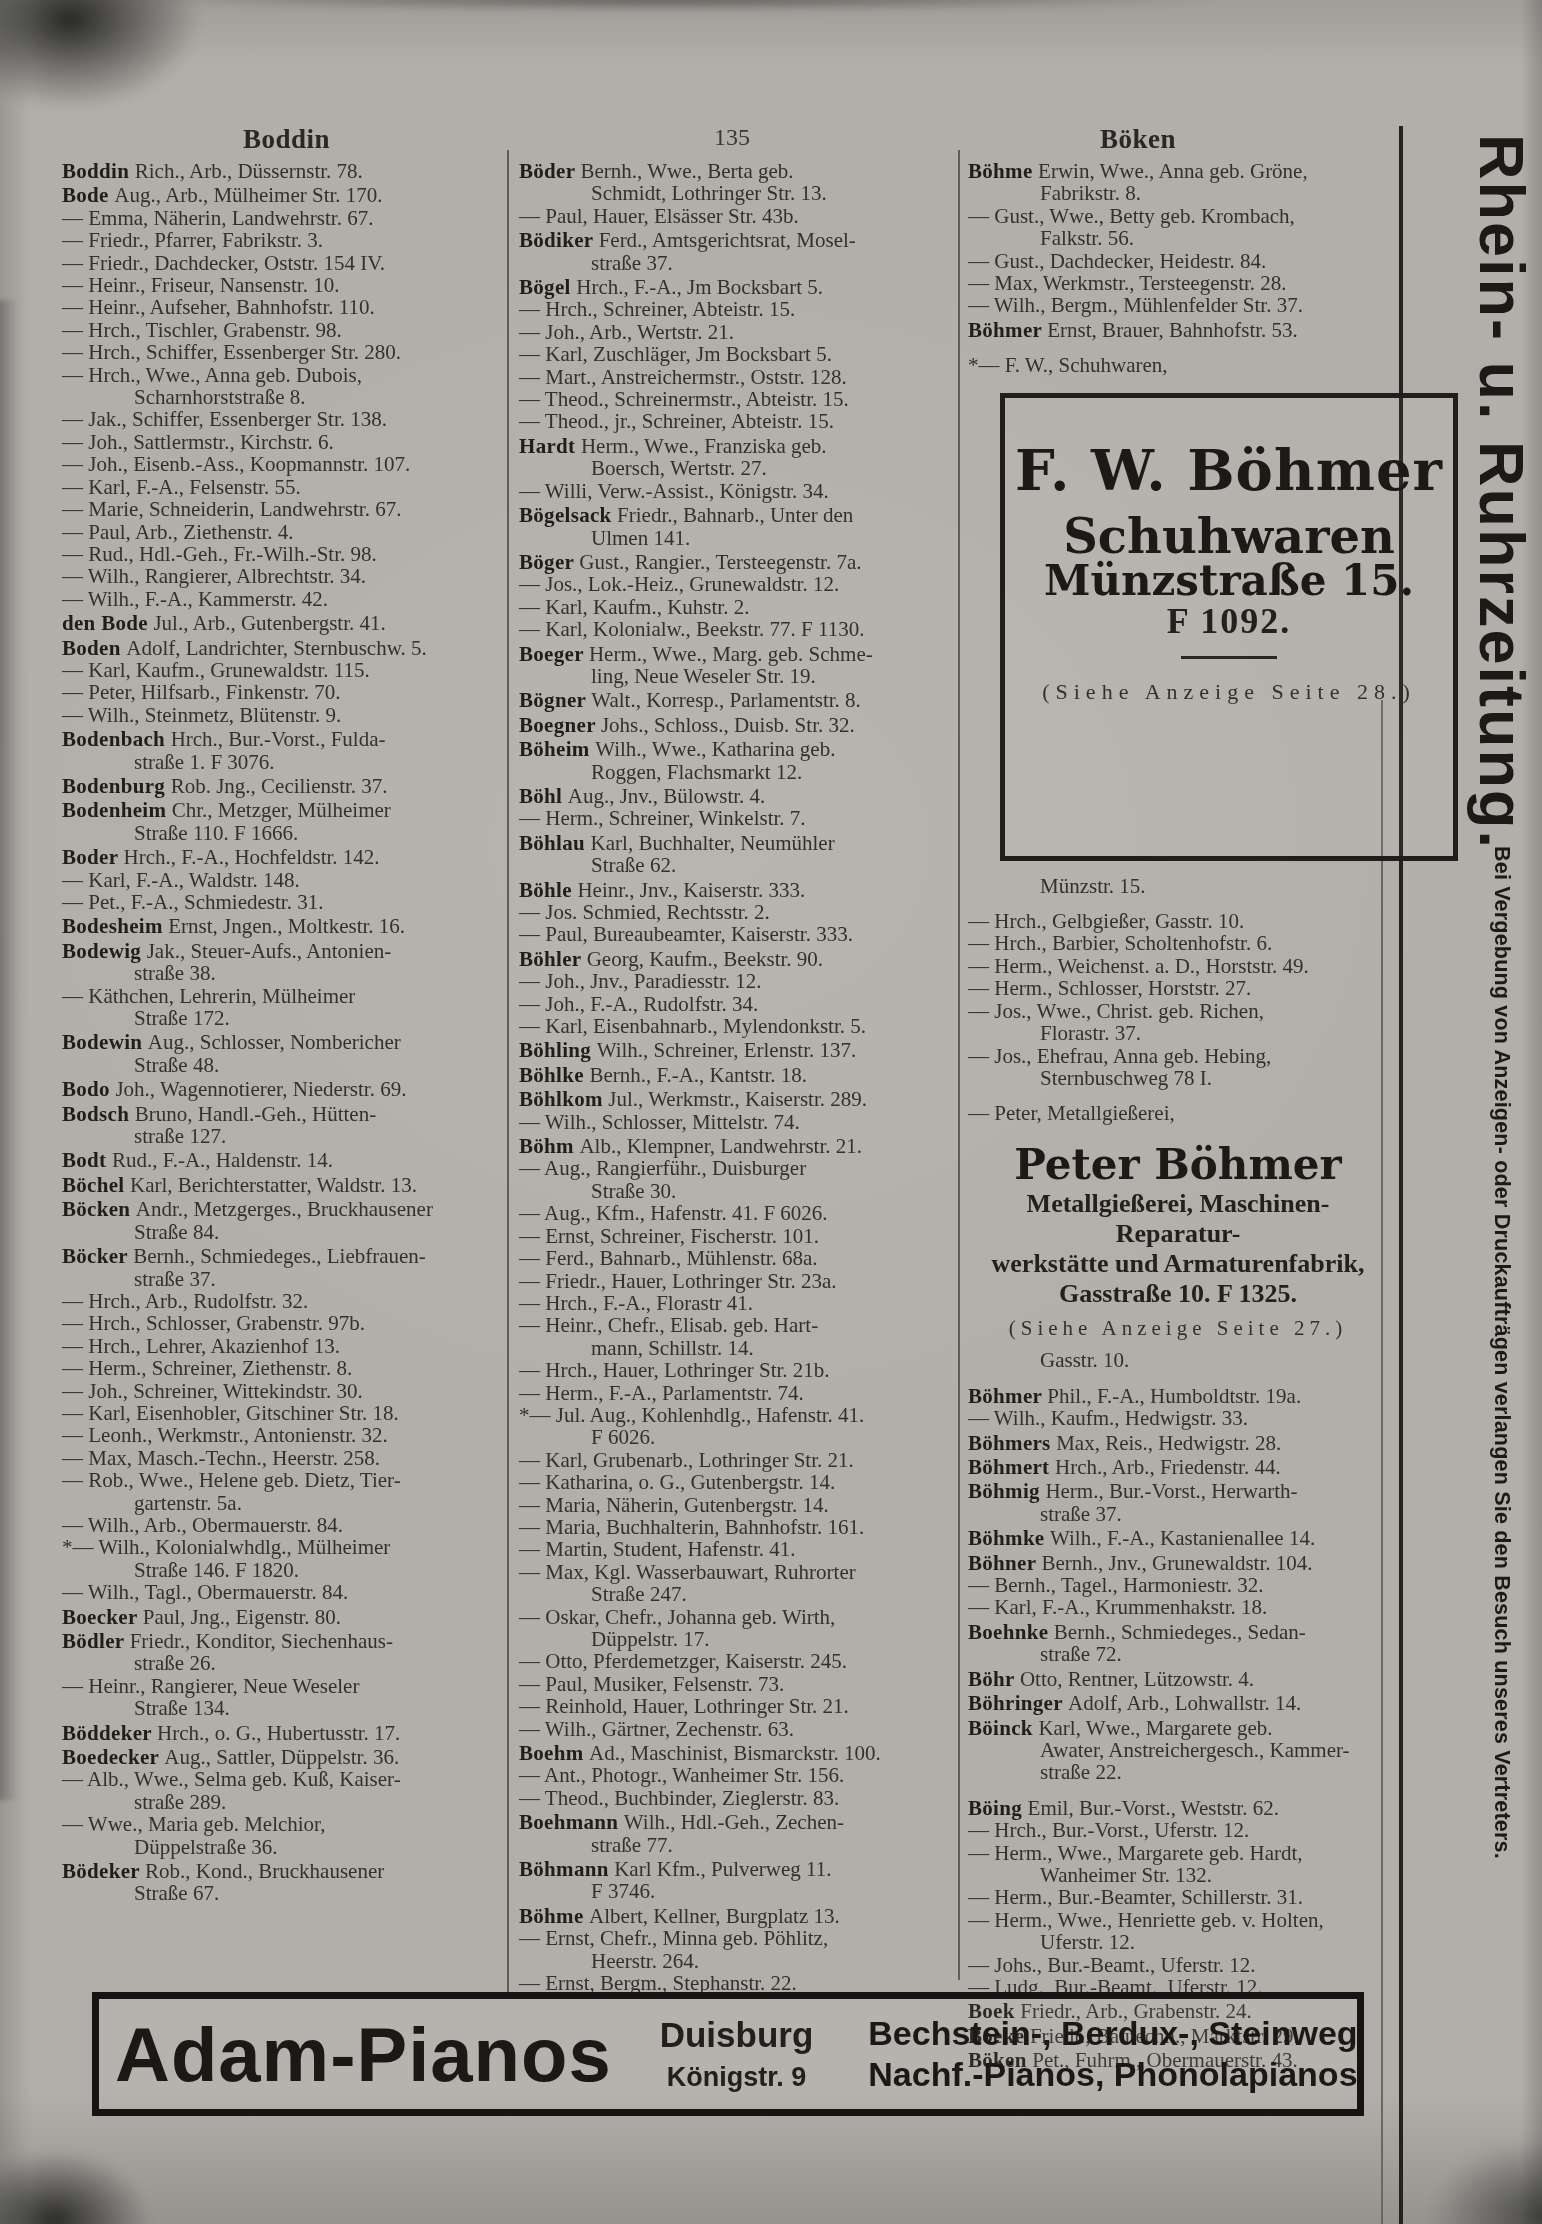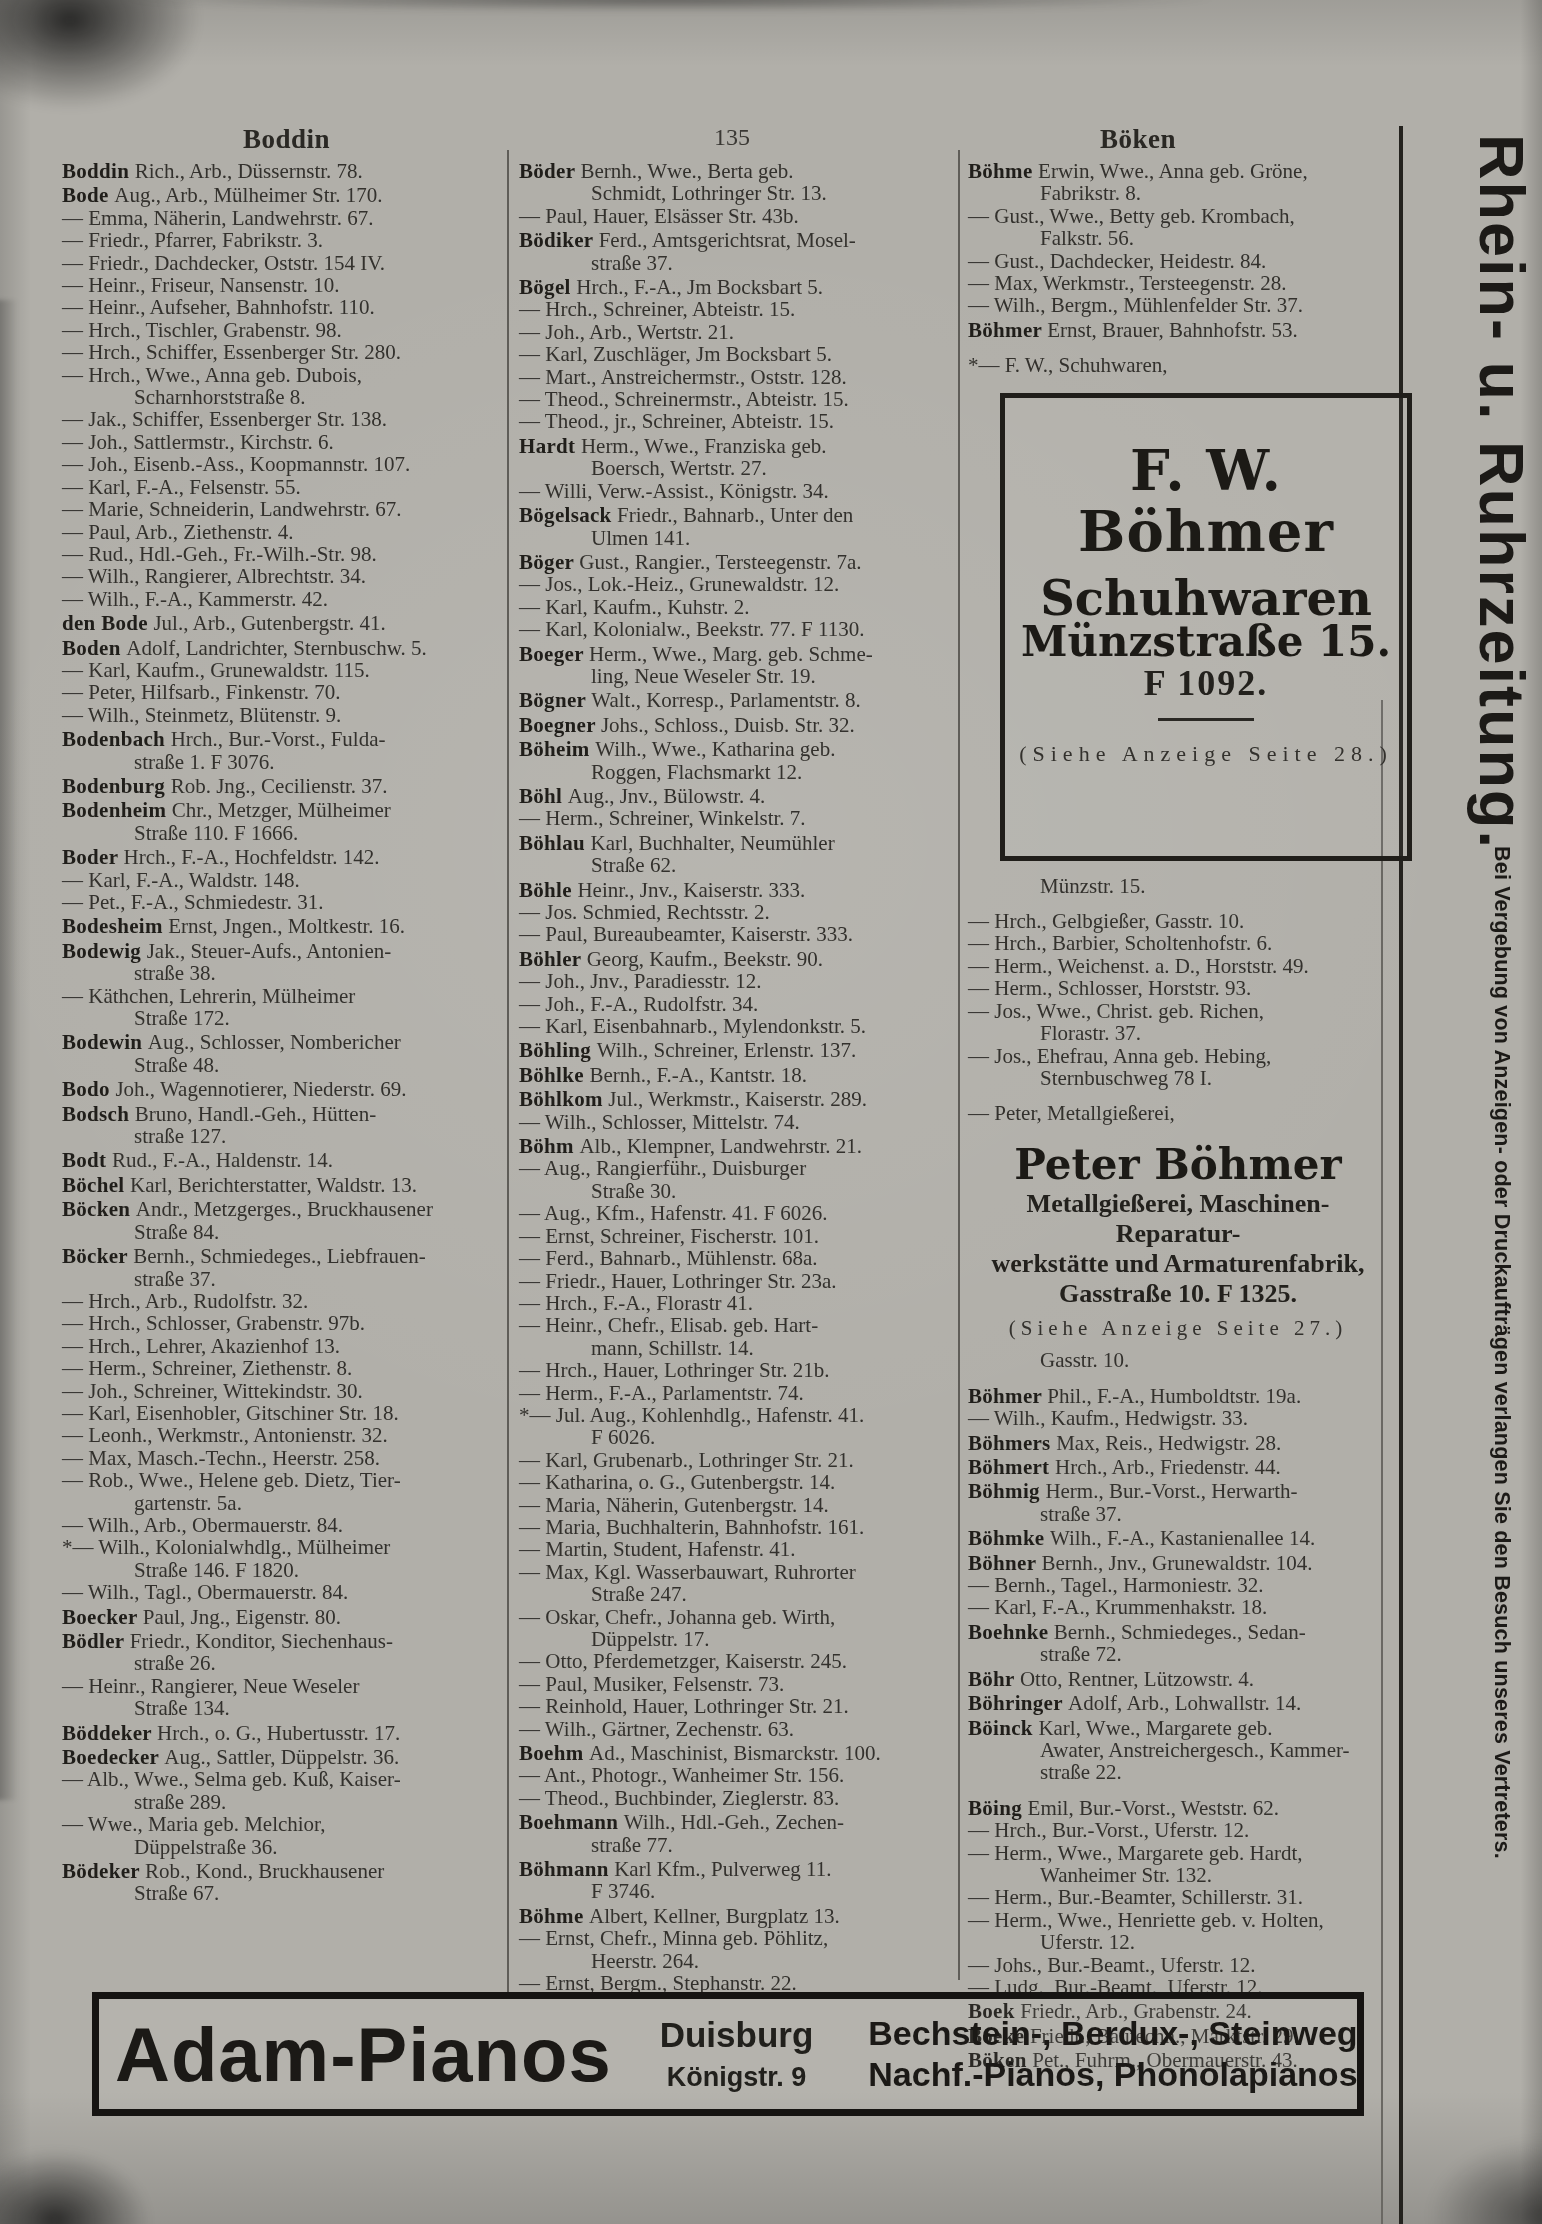--- a/index.html
+++ b/index.html
@@ -42,21 +42,21 @@
   #col-2{left:519px;width:436px;}
   #col-3{left:968px;width:420px;}
   .entry{white-space:pre-line;padding-left:72px;text-indent:-72px;color:#33312d;}
   .entry b{color:#201e1a;letter-spacing:.3px;}
   .entry.has-lead{margin-top:2px;}
   .entry.cont{text-indent:0;}
   .entry.gap{margin-top:13px;}
 
   
   #ad-schuhwaren{
-    box-sizing:border-box;margin:16px 0 14px 32px;width:412px;min-height:468px;
+    box-sizing:border-box;margin:16px 0 14px 32px;width:458px;min-height:468px;
     border:5px solid #201e1a;background:rgba(255,255,255,.04);
     text-align:center;padding:42px 8px 30px 8px;
   }
   #ad-schuhwaren .ad1-title{font-family:"DejaVu Serif", serif;font-weight:bold;font-size:56px;line-height:1.1;color:#1c1a16;letter-spacing:1px;}
   #ad-schuhwaren .ad1-line2{font-family:"DejaVu Serif", serif;font-weight:bold;font-size:48px;margin-top:24px;color:#1c1a16;}
   #ad-schuhwaren .ad1-line3{font-family:"DejaVu Serif", serif;font-weight:bold;font-size:42px;margin-top:22px;color:#1c1a16;}
   #ad-schuhwaren .ad1-phone{font-weight:bold;font-size:36px;margin-top:18px;color:#23211d;letter-spacing:2px;}
   #ad-schuhwaren .ad1-rule{width:96px;height:3px;background:#2a2824;margin:24px auto 22px auto;}
   #ad-schuhwaren .ad1-note{font-size:22px;letter-spacing:6px;color:#33312d;}
 
@@ -287,21 +287,21 @@
     <div class="ad1-phone">F 1092.</div>
     <div class="ad1-rule"></div>
     <div class="ad1-note">(Siehe Anzeige Seite 28.)</div>
   </div>
 
   <div>
       <div class="entry cont">Münzstr. 15.</div>
       <div class="entry gap">— Hrch., Gelbgießer, Gasstr. 10.</div>
       <div class="entry">— Hrch., Barbier, Scholtenhofstr. 6.</div>
       <div class="entry">— Herm., Weichenst. a. D., Horststr. 49.</div>
-      <div class="entry">— Herm., Schlosser, Horststr. 93.</div>
+      <div class="entry">— Herm., Schlosser, Horststr. 27.</div>
       <div class="entry">— Jos., Wwe., Christ. geb. Richen,
 Florastr. 37.</div>
       <div class="entry">— Jos., Ehefrau, Anna geb. Hebing,
 Sternbuschweg 78 I.</div>
       <div class="entry gap">— Peter, Metallgießerei,</div>
     </div>
 
   <div id="ad-metall">
     <div class="ad2-title">Peter Böhmer</div>
     <div class="ad2-line">Metallgießerei, Maschinen-Reparatur-</div>

